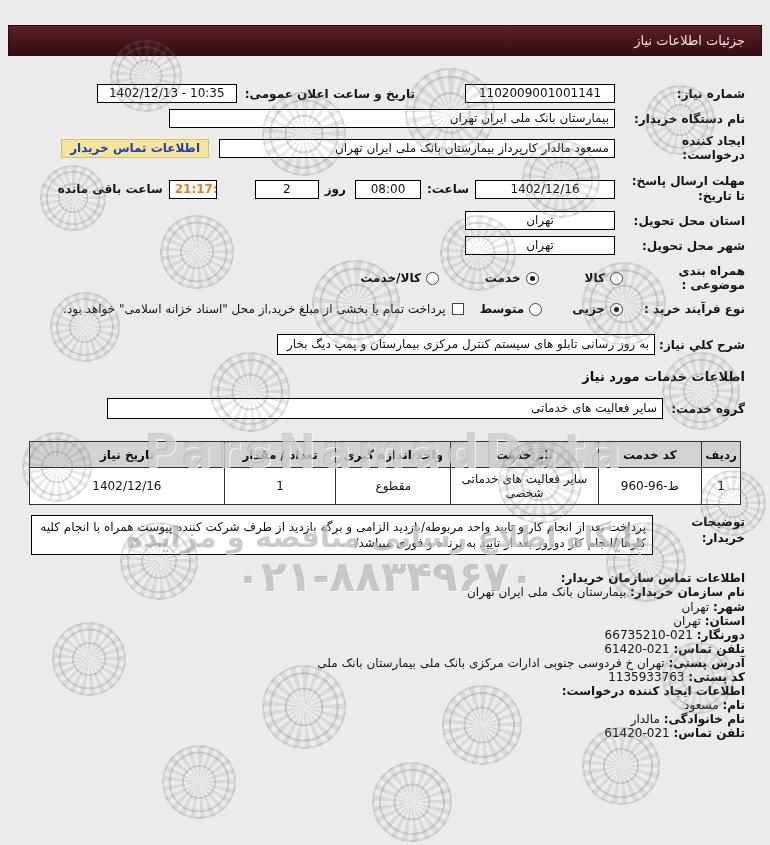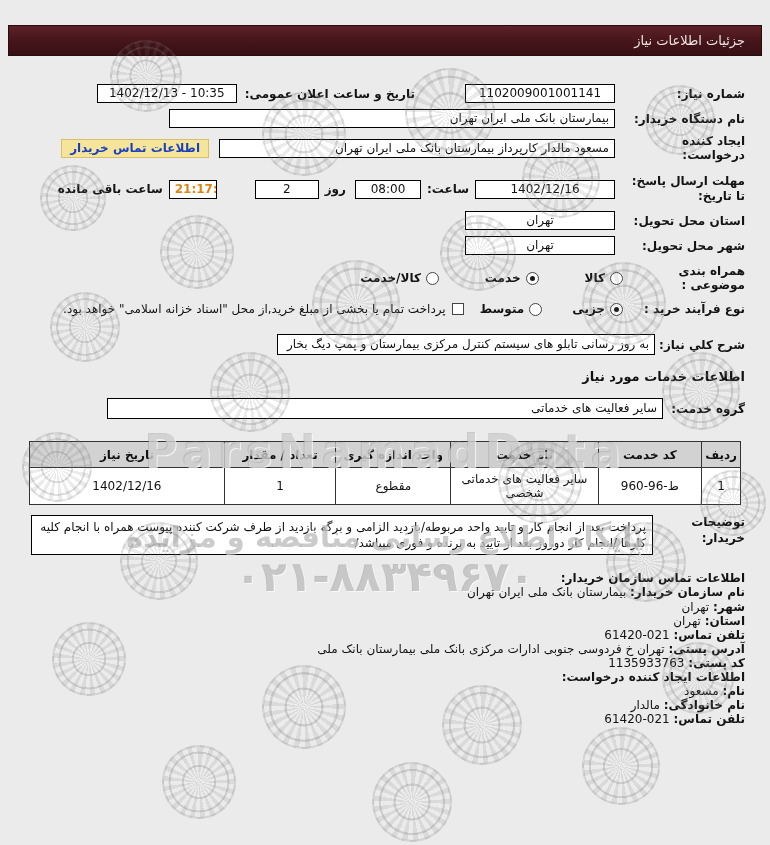--- a/index.html
+++ b/index.html
@@ -204,20 +204,21 @@
   <div class="notesrow">
     <span class="noteslbl">توضیحات خریدار:</span>
     <div class="notesbox">پرداخت بعد از انجام کار و تایید واحد مربوطه/بازدید الزامی و برگه بازدید از طرف شرکت کننده پیوست همراه با انجام کلیه کارها /انجام کار دوروز بعد از تایید به برنده و فوری میباشد/</div>
   </div>
 
   <div class="contact">
     <div class="ct">اطلاعات تماس سازمان خریدار:</div>
     <div class="cline"><span class="cl">نام سازمان خریدار:</span> <span class="cv">بیمارستان بانک ملی ایران تهران</span></div>
     <div class="cline"><span class="cl">شهر:</span> <span class="cv">تهران</span></div>
     <div class="cline"><span class="cl">استان:</span> <span class="cv">تهران</span></div>
+    <div class="cline"><span class="cl">دورنگار:</span> <span class="cv">021-66735210</span></div>
     <div class="cline"><span class="cl">تلفن تماس:</span> <span class="cv">021-61420</span></div>
     <div class="cline"><span class="cl">آدرس پستی:</span> <span class="cv">تهران خ فردوسی جنوبی ادارات مرکزی بانک ملی بیمارستان بانک ملی</span></div>
     <div class="cline"><span class="cl">کد پستی:</span> <span class="cv">1135933763</span></div>
     <div class="ct">اطلاعات ایجاد کننده درخواست:</div>
     <div class="cline"><span class="cl">نام:</span> <span class="cv">مسعود</span></div>
     <div class="cline"><span class="cl">نام خانوادگی:</span> <span class="cv">مالدار</span></div>
     <div class="cline"><span class="cl">تلفن تماس:</span> <span class="cv">021-61420</span></div>
   </div>
 
 </div>

